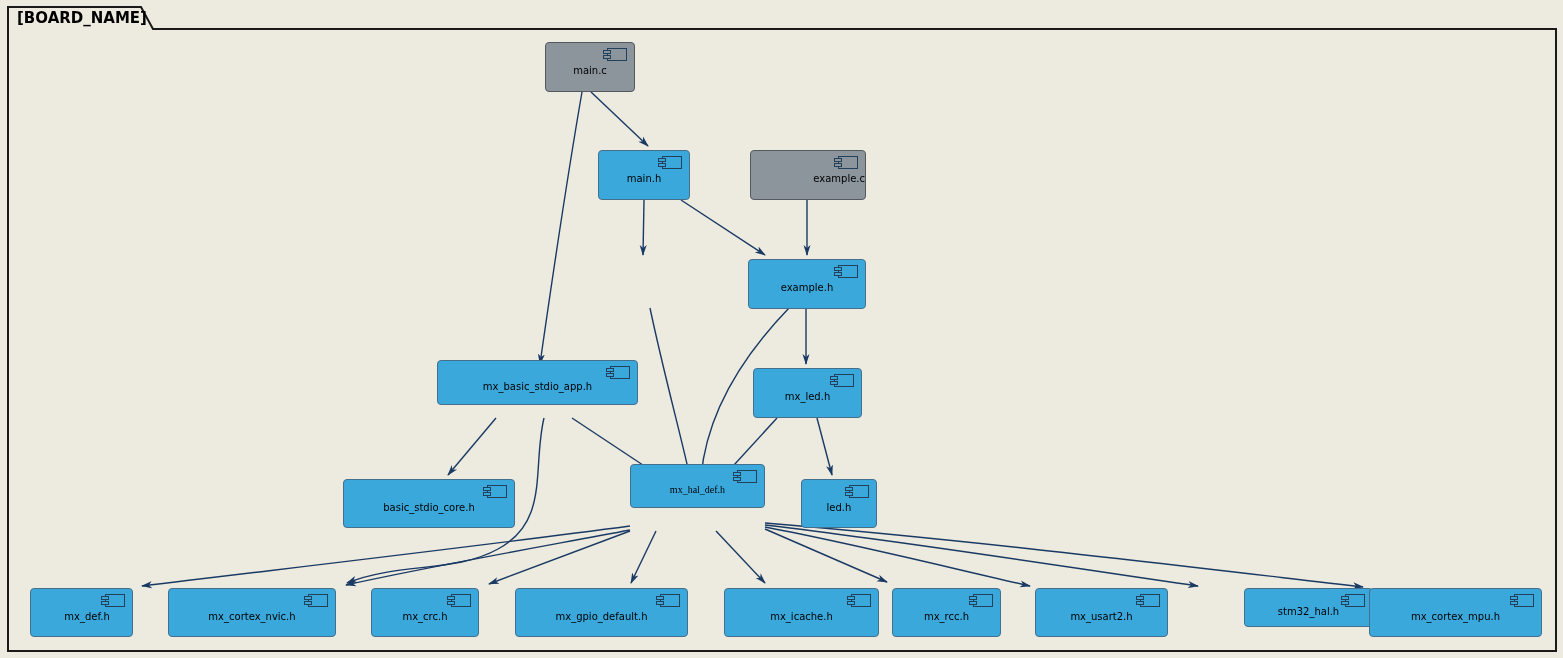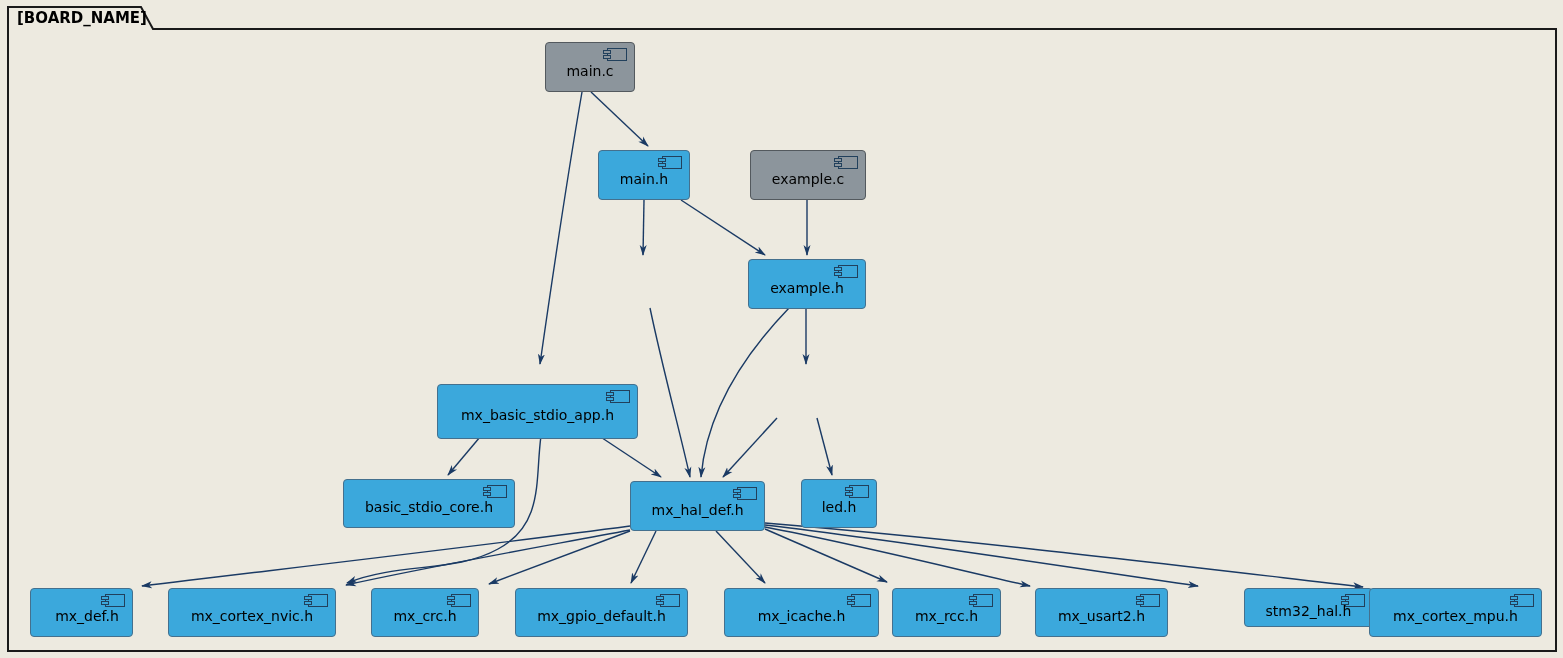--- a/index.html
+++ b/index.html
@@ -17,21 +17,21 @@
   .frame-outline { fill: var(--background, #EDEAE0); stroke: var(--frame-border, #1A1A1A); stroke-width: 2; }
   .frame-title-text {
     font-family: "DejaVu Sans", sans-serif;
     font-size: 15px; font-weight: bold; fill: #000;
   }
   .node {
     position: absolute;
     box-sizing: border-box;
     border-radius: 4px;
     display: flex; align-items: center; justify-content: center;
-    font-size: 14px; color: #000;
+    font-size: 10px; color: #000;
     white-space: nowrap;
     padding-top: 7px;
     cursor: pointer;
   }
   .node.header { background: var(--header-fill, #3BA8DC); border: 1.5px solid #44708E; --node-fill: var(--header-fill, #3BA8DC); }
   .node.source { background: var(--source-fill, #8C959C); border: 1.5px solid #53595E; --node-fill: var(--source-fill, #8C959C); }
   .comp-icon {
     position: absolute; top: 5px; right: 7px;
     width: 20px; height: 13px;
     border: 1.5px solid #21405C;
@@ -94,49 +94,56 @@
       </span>
     <span class="node-label">main.c</span>
   </div>
   <div class="node header" style="left:598px; top:150px; width:92px;  height:50px;">
     <span class="comp-icon">
         <i class="t1"></i>
         <i class="t2"></i>
       </span>
     <span class="node-label">main.h</span>
   </div>
-  <div class="node source" style="left:750px; top:150px; width:116px; height:50px;">
+  <div class="node source" style="left:750px; top:150px; width:116px; height:50px;justify-content:flex-end;">
     <span class="comp-icon">
         <i class="t1"></i>
         <i class="t2"></i>
       </span>
     <span class="node-label">example.c</span>
   </div>
   <div class="node header" style="left:748px; top:259px; width:118px; height:50px;">
     <span class="comp-icon">
         <i class="t1"></i>
         <i class="t2"></i>
       </span>
     <span class="node-label">example.h</span>
   </div>
-  <div class="node header" style="left:437px; top:384px; width:201px; height:55px;">
+  <div class="node header" style="left:437px; top:360px; width:201px; height:45px;">
     <span class="comp-icon">
         <i class="t1"></i>
         <i class="t2"></i>
       </span>
     <span class="node-label">mx_basic_stdio_app.h</span>
   </div>
+  <div class="node header" style="left:753px; top:368px; width:109px; height:50px;">
+    <span class="comp-icon">
+        <i class="t1"></i>
+        <i class="t2"></i>
+      </span>
+    <span class="node-label">mx_led.h</span>
+  </div>
   <div class="node header" style="left:343px; top:479px; width:172px; height:49px;">
     <span class="comp-icon">
         <i class="t1"></i>
         <i class="t2"></i>
       </span>
     <span class="node-label">basic_stdio_core.h</span>
   </div>
-  <div class="node header" style="left:630px; top:481px; width:135px; height:50px;">
+  <div class="node header" style="left:630px; top:464px; width:135px; height:44px;font-family:Liberation Serif, serif;">
     <span class="comp-icon">
         <i class="t1"></i>
         <i class="t2"></i>
       </span>
     <span class="node-label">mx_hal_def.h</span>
   </div>
   <div class="node header" style="left:801px; top:479px; width:76px;  height:49px;">
     <span class="comp-icon">
         <i class="t1"></i>
         <i class="t2"></i>

